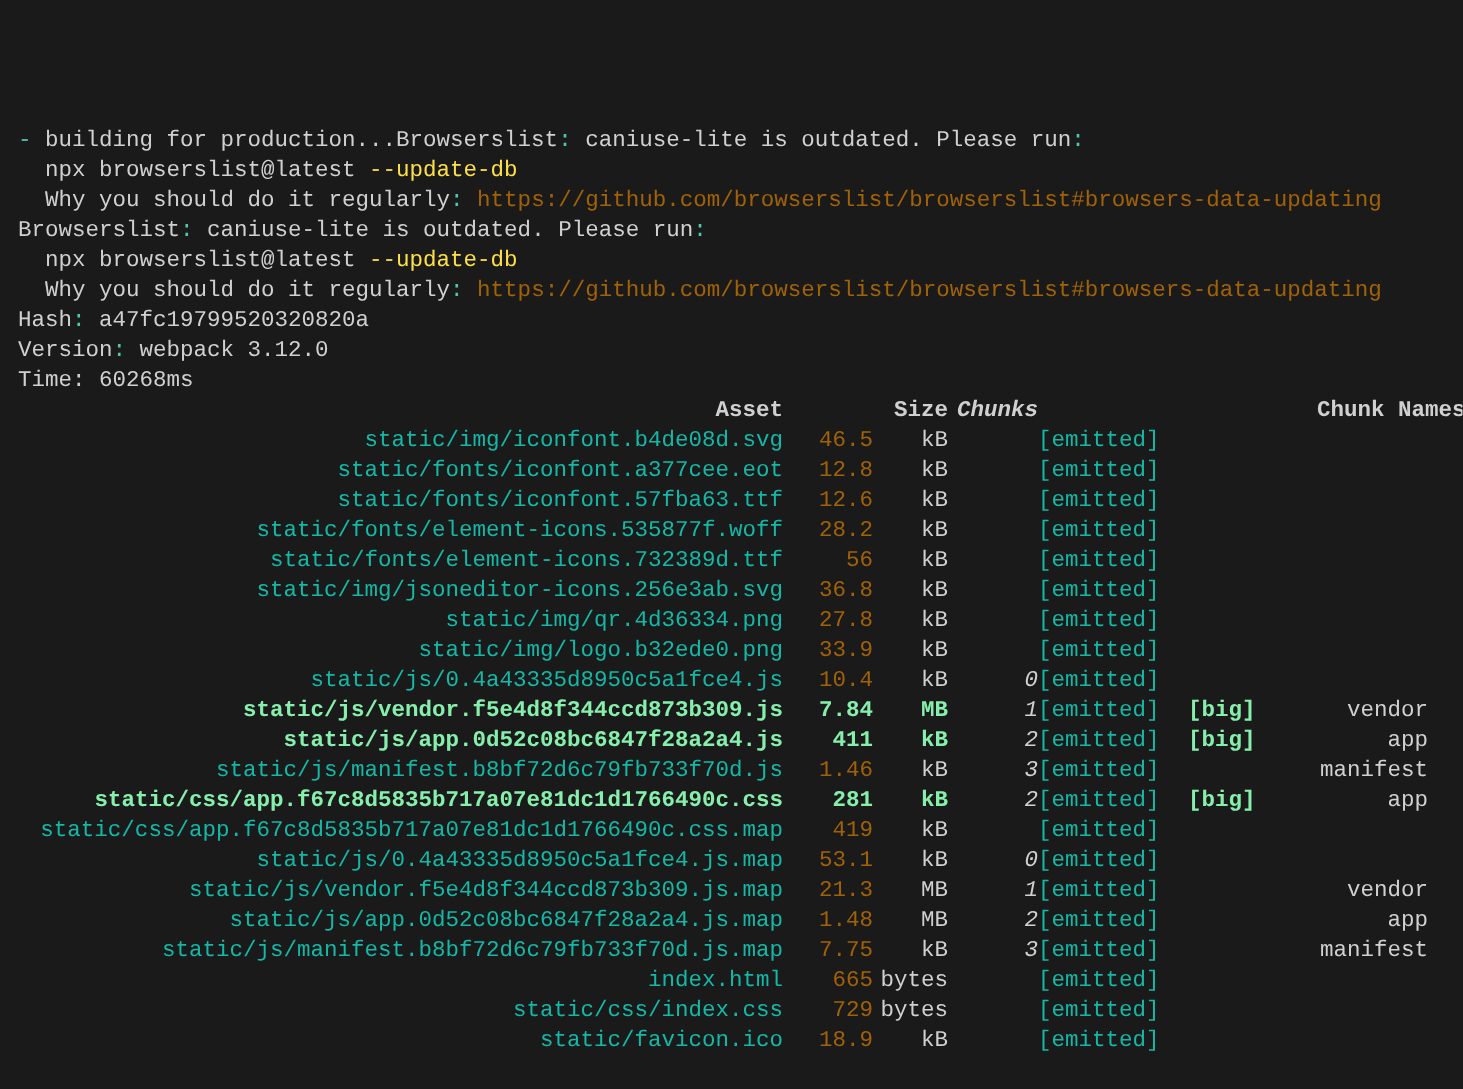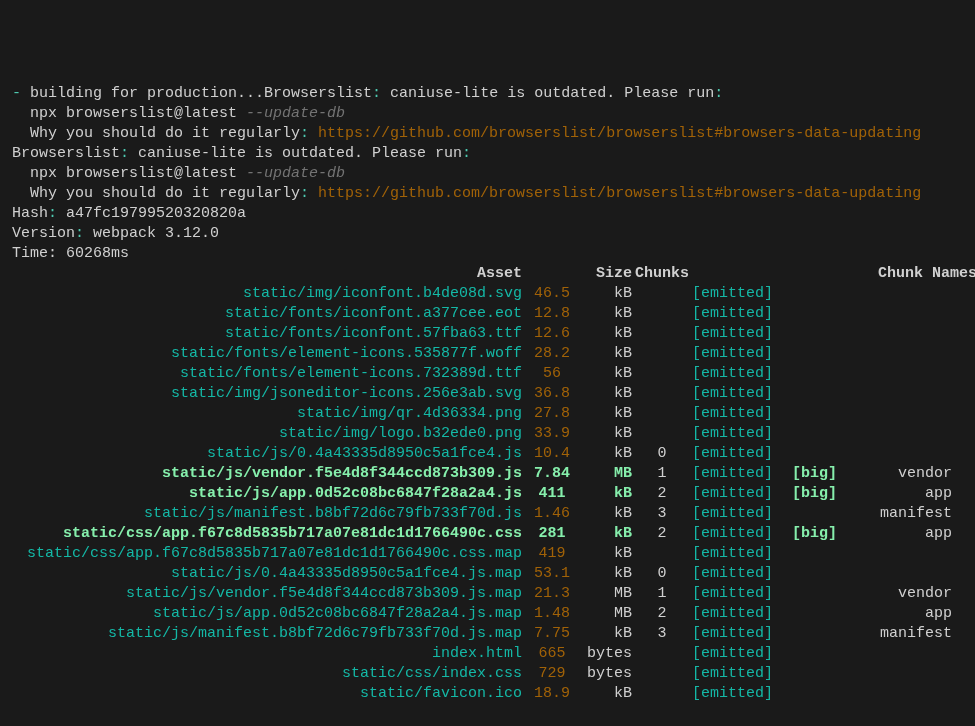--- a/index.html
+++ b/index.html
@@ -10,27 +10,27 @@
     font-size: 15px;
     line-height: 20px;
     padding: 4px 12px;
     white-space: pre;
     width: 975px;
   }
   .c-cyan   { color: #4ec9b0; }
   .c-blue   { color: #a16207; }
   .c-green  { color: #14b8a6; }
   .c-yellow { color: #86efac; }
-  .c-purple { color: #737373; font-style: italic; }
+  .c-purple { color: #fde047; }
   .c-bold   { font-weight: bold; }
   .line { display: block; }
   .col-asset { display:inline-block; width: 510px; text-align: right; }
-  .col-size  { display:inline-block; width:  60px; text-align: center; }
+  .col-size  { display:inline-block; width:  60px; text-align: right; }
   .col-unit  { display:inline-block; width:  50px; text-align: right; padding-left: 4px;}
-  .col-chunks{ display:inline-block; width:  60px; text-align: center; }
+  .col-chunks{ display:inline-block; width:  60px; text-align: right; font-style: italic; }
   .col-emit  { display:inline-block; width: 100px; text-align: left; }
   .col-big   { display:inline-block; width:  70px; font-weight: bold; }
   .col-name  { display:inline-block; width:  90px; text-align: right; padding-left: 16px;}
   .hdr { color: #d0d0d0; font-weight: bold; }
 </style>
 </head>
 <body>
 
 
 

